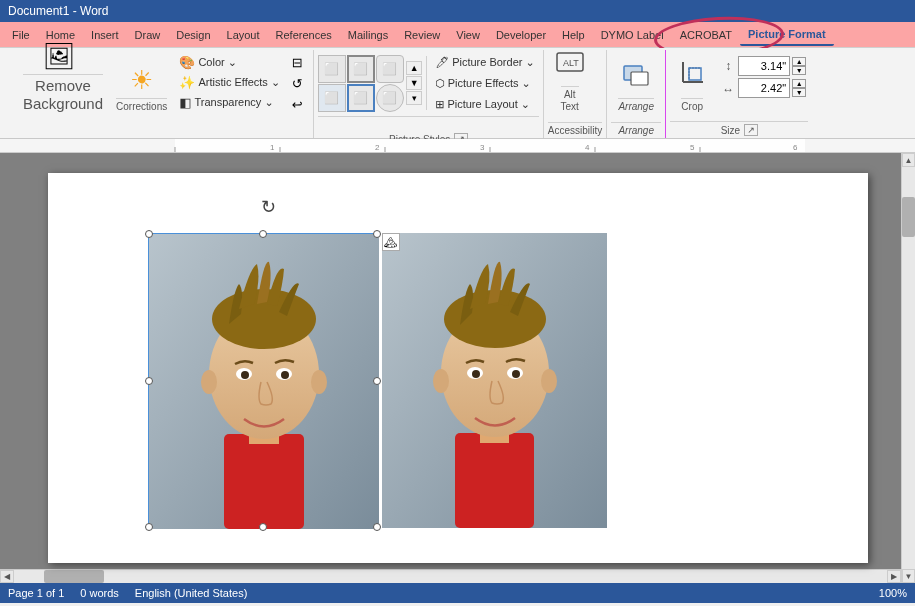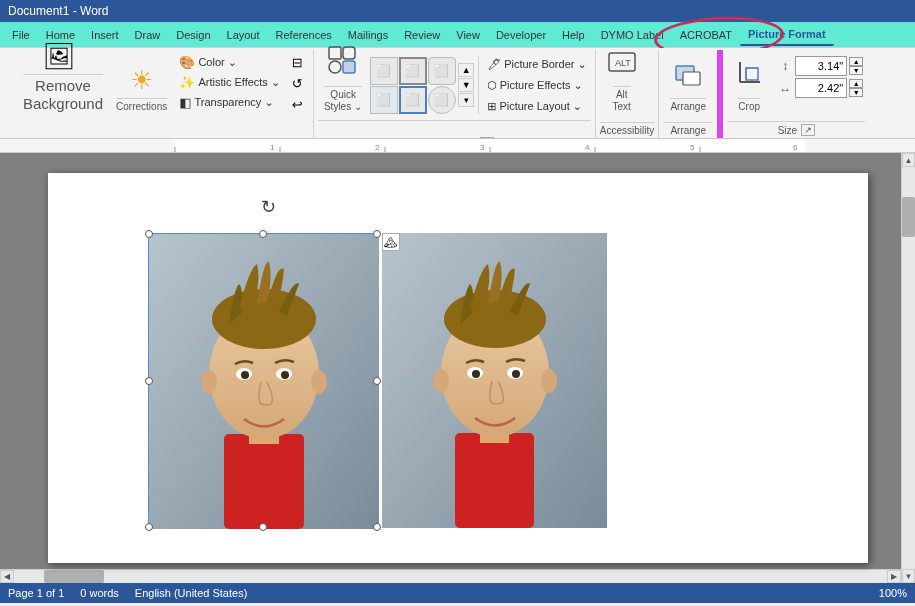--- a/index.html
+++ b/index.html
@@ -11,21 +11,21 @@
       height: 22px;
       display: flex;
       align-items: center;
       padding: 0 8px;
       color: white;
       font-size: 12px;
     }
 
     
     .menu-bar {
-      background: #5eead4;
+      background: #fca5a5;
       height: 26px;
       display: flex;
       align-items: center;
       border-bottom: 1px solid #d0d0d0;
       padding: 0 4px;
     }
     .menu-item {
       padding: 4px 8px;
       font-size: 11px;
       color: #333;
@@ -327,31 +327,20 @@
         <div style="height:20px; width:20px; display:flex; align-items:center; justify-content:center; font-size:13px; cursor:pointer; border-radius:2px;" title="Compress Pictures">⊟</div>
         <div style="height:20px; width:20px; display:flex; align-items:center; justify-content:center; font-size:13px; cursor:pointer; border-radius:2px;" title="Change Picture">↺</div>
         <div style="height:20px; width:20px; display:flex; align-items:center; justify-content:center; font-size:13px; cursor:pointer; border-radius:2px;" title="Reset Picture">↩</div>
       </div>
     </div>
   </div>
 
   <div class="ribbon-group-wrapper" style="border-right:1px solid #d0d0d0; padding:2px 4px 0;">
     <div class="content" style="display:flex; flex-direction:row; align-items:center; gap:2px;">
 
-      <div class="ribbon-btn-large" style="min-width:50px;">
-        <div class="icon">
-          <svg width="32" height="32" viewBox="0 0 32 32">
-            <rect x="2" y="2" width="12" height="12" rx="1" fill="none" stroke="#555" stroke-width="1.5"></rect>
-            <rect x="16" y="2" width="12" height="12" rx="3" fill="none" stroke="#555" stroke-width="1.5"></rect>
-            <rect x="2" y="16" width="12" height="12" rx="6" fill="none" stroke="#555" stroke-width="1.5"></rect>
-            <rect x="16" y="16" width="12" height="12" rx="2" fill="#c0d0e8" stroke="#4a80c0" stroke-width="1.5"></rect>
-          </svg>
-        </div>
-        <div class="label">Quick<br>Styles ⌄</div>
-      </div>
 
       <div style="display:flex; flex-direction:column; gap:1px;">
         <div style="display:flex; flex-direction:row; gap:1px;">
           <div class="style-thumb" style="width:28px;height:28px; font-size:12px; border:1px solid #bbb;">⬜</div>
           <div class="style-thumb" style="width:28px;height:28px; font-size:12px; border:2px solid #888;">⬜</div>
           <div class="style-thumb" style="width:28px;height:28px; font-size:12px; border:1px solid #bbb; border-radius:4px;">⬜</div>
         </div>
         <div style="display:flex; flex-direction:row; gap:1px;">
           <div class="style-thumb" style="width:28px;height:28px; font-size:12px; border:1px solid #bbb; background:#e0e8f0;">⬜</div>
           <div class="style-thumb" style="width:28px;height:28px; font-size:12px; border:2px solid #4a80c0;">⬜</div>
@@ -394,21 +383,21 @@
             <rect x="2" y="5" width="26" height="18" rx="2" fill="none" stroke="#555" stroke-width="1.5"></rect>
             <text x="8" y="18" font-size="9" fill="#555" font-family="Arial">ALT</text>
           </svg>
         </div>
         <div class="label">Alt<br>Text</div>
       </div>
     </div>
     <div class="label" style="font-size:10px; color:#555; text-align:center; padding-top:2px; border-top:1px solid #d0d0d0; margin-top:2px;">Accessibility</div>
   </div>
 
-  <div class="ribbon-group-wrapper" style="border-right:6px solid #d946ef; padding:2px 4px 0;">
+  <div class="ribbon-group-wrapper" style="border-right:1px solid #d946ef; padding:2px 4px 0;font-style:italic;">
     <div class="content" style="display:flex; flex-direction:row; gap:2px;">
       <div class="ribbon-btn-large" style="min-width:50px;">
         <div class="icon" style="font-size:24px;">
           <svg width="30" height="30" viewBox="0 0 30 30">
             <rect x="3" y="6" width="18" height="14" rx="1" fill="#c8d8e8" stroke="#4a80c0" stroke-width="1.5"></rect>
             <rect x="10" y="12" width="17" height="13" rx="1" fill="white" stroke="#555" stroke-width="1.2"></rect>
           </svg>
         </div>
         <div class="label">Arrange</div>
       </div>

